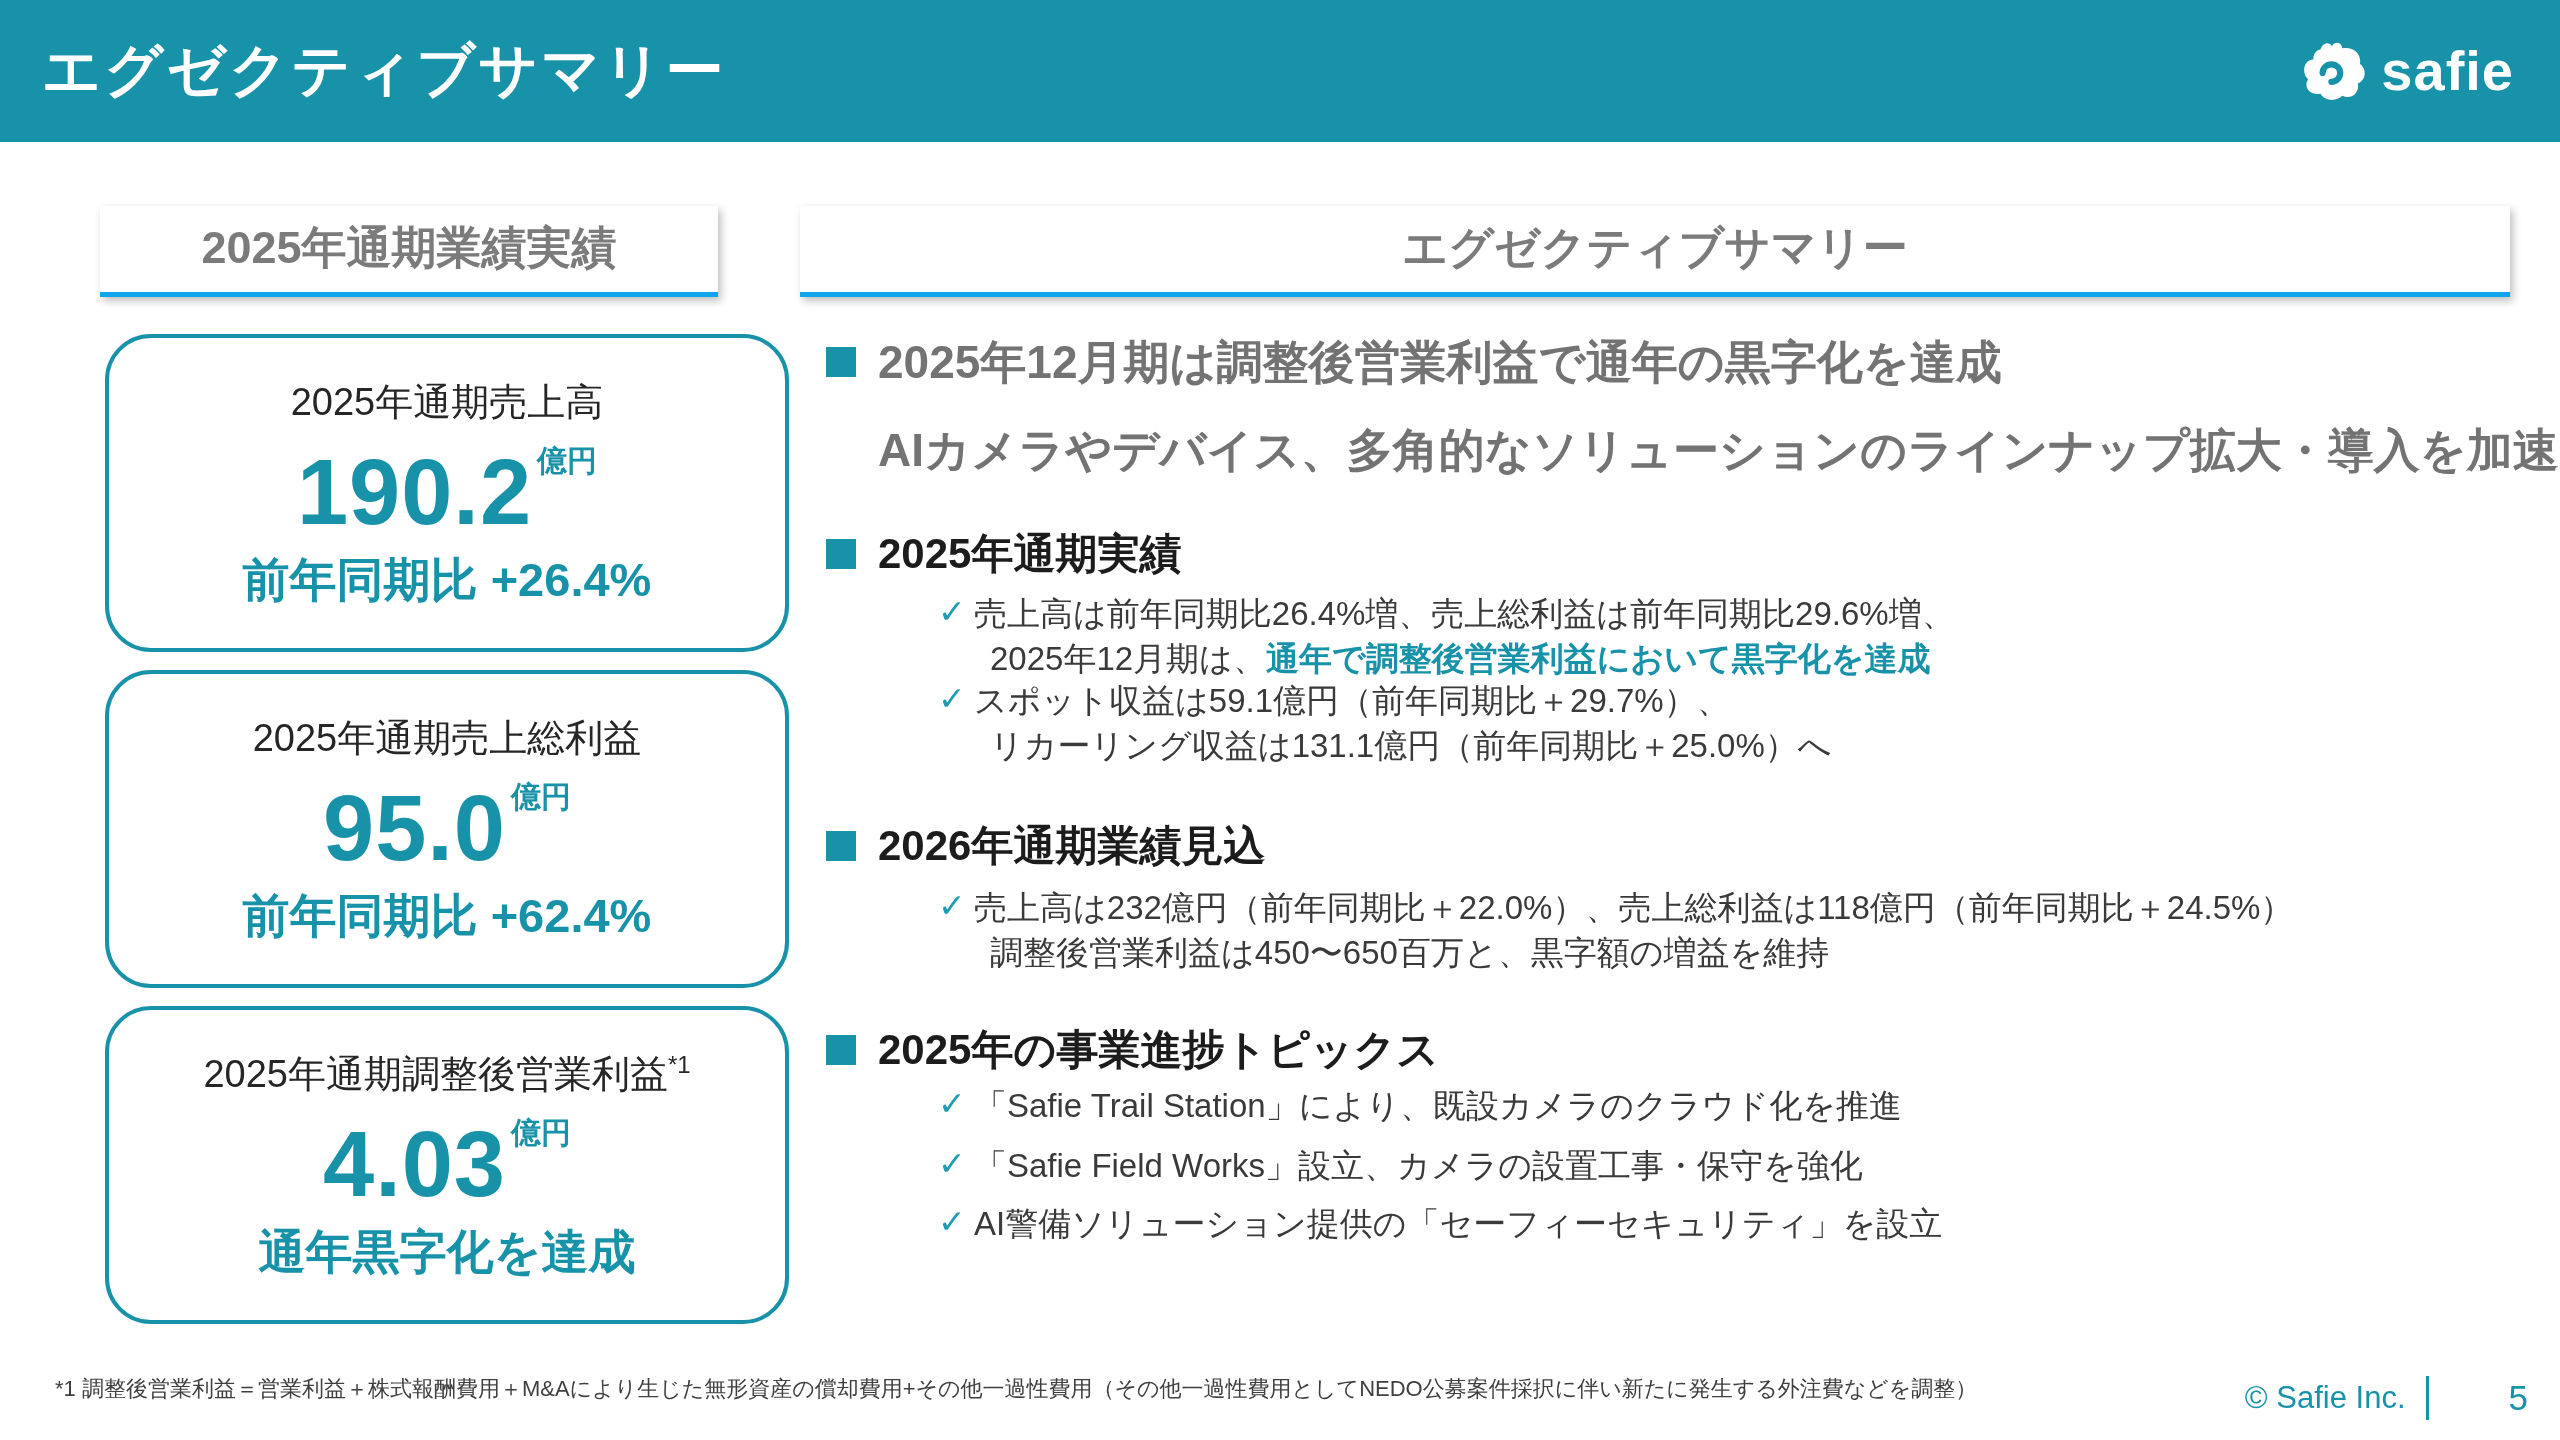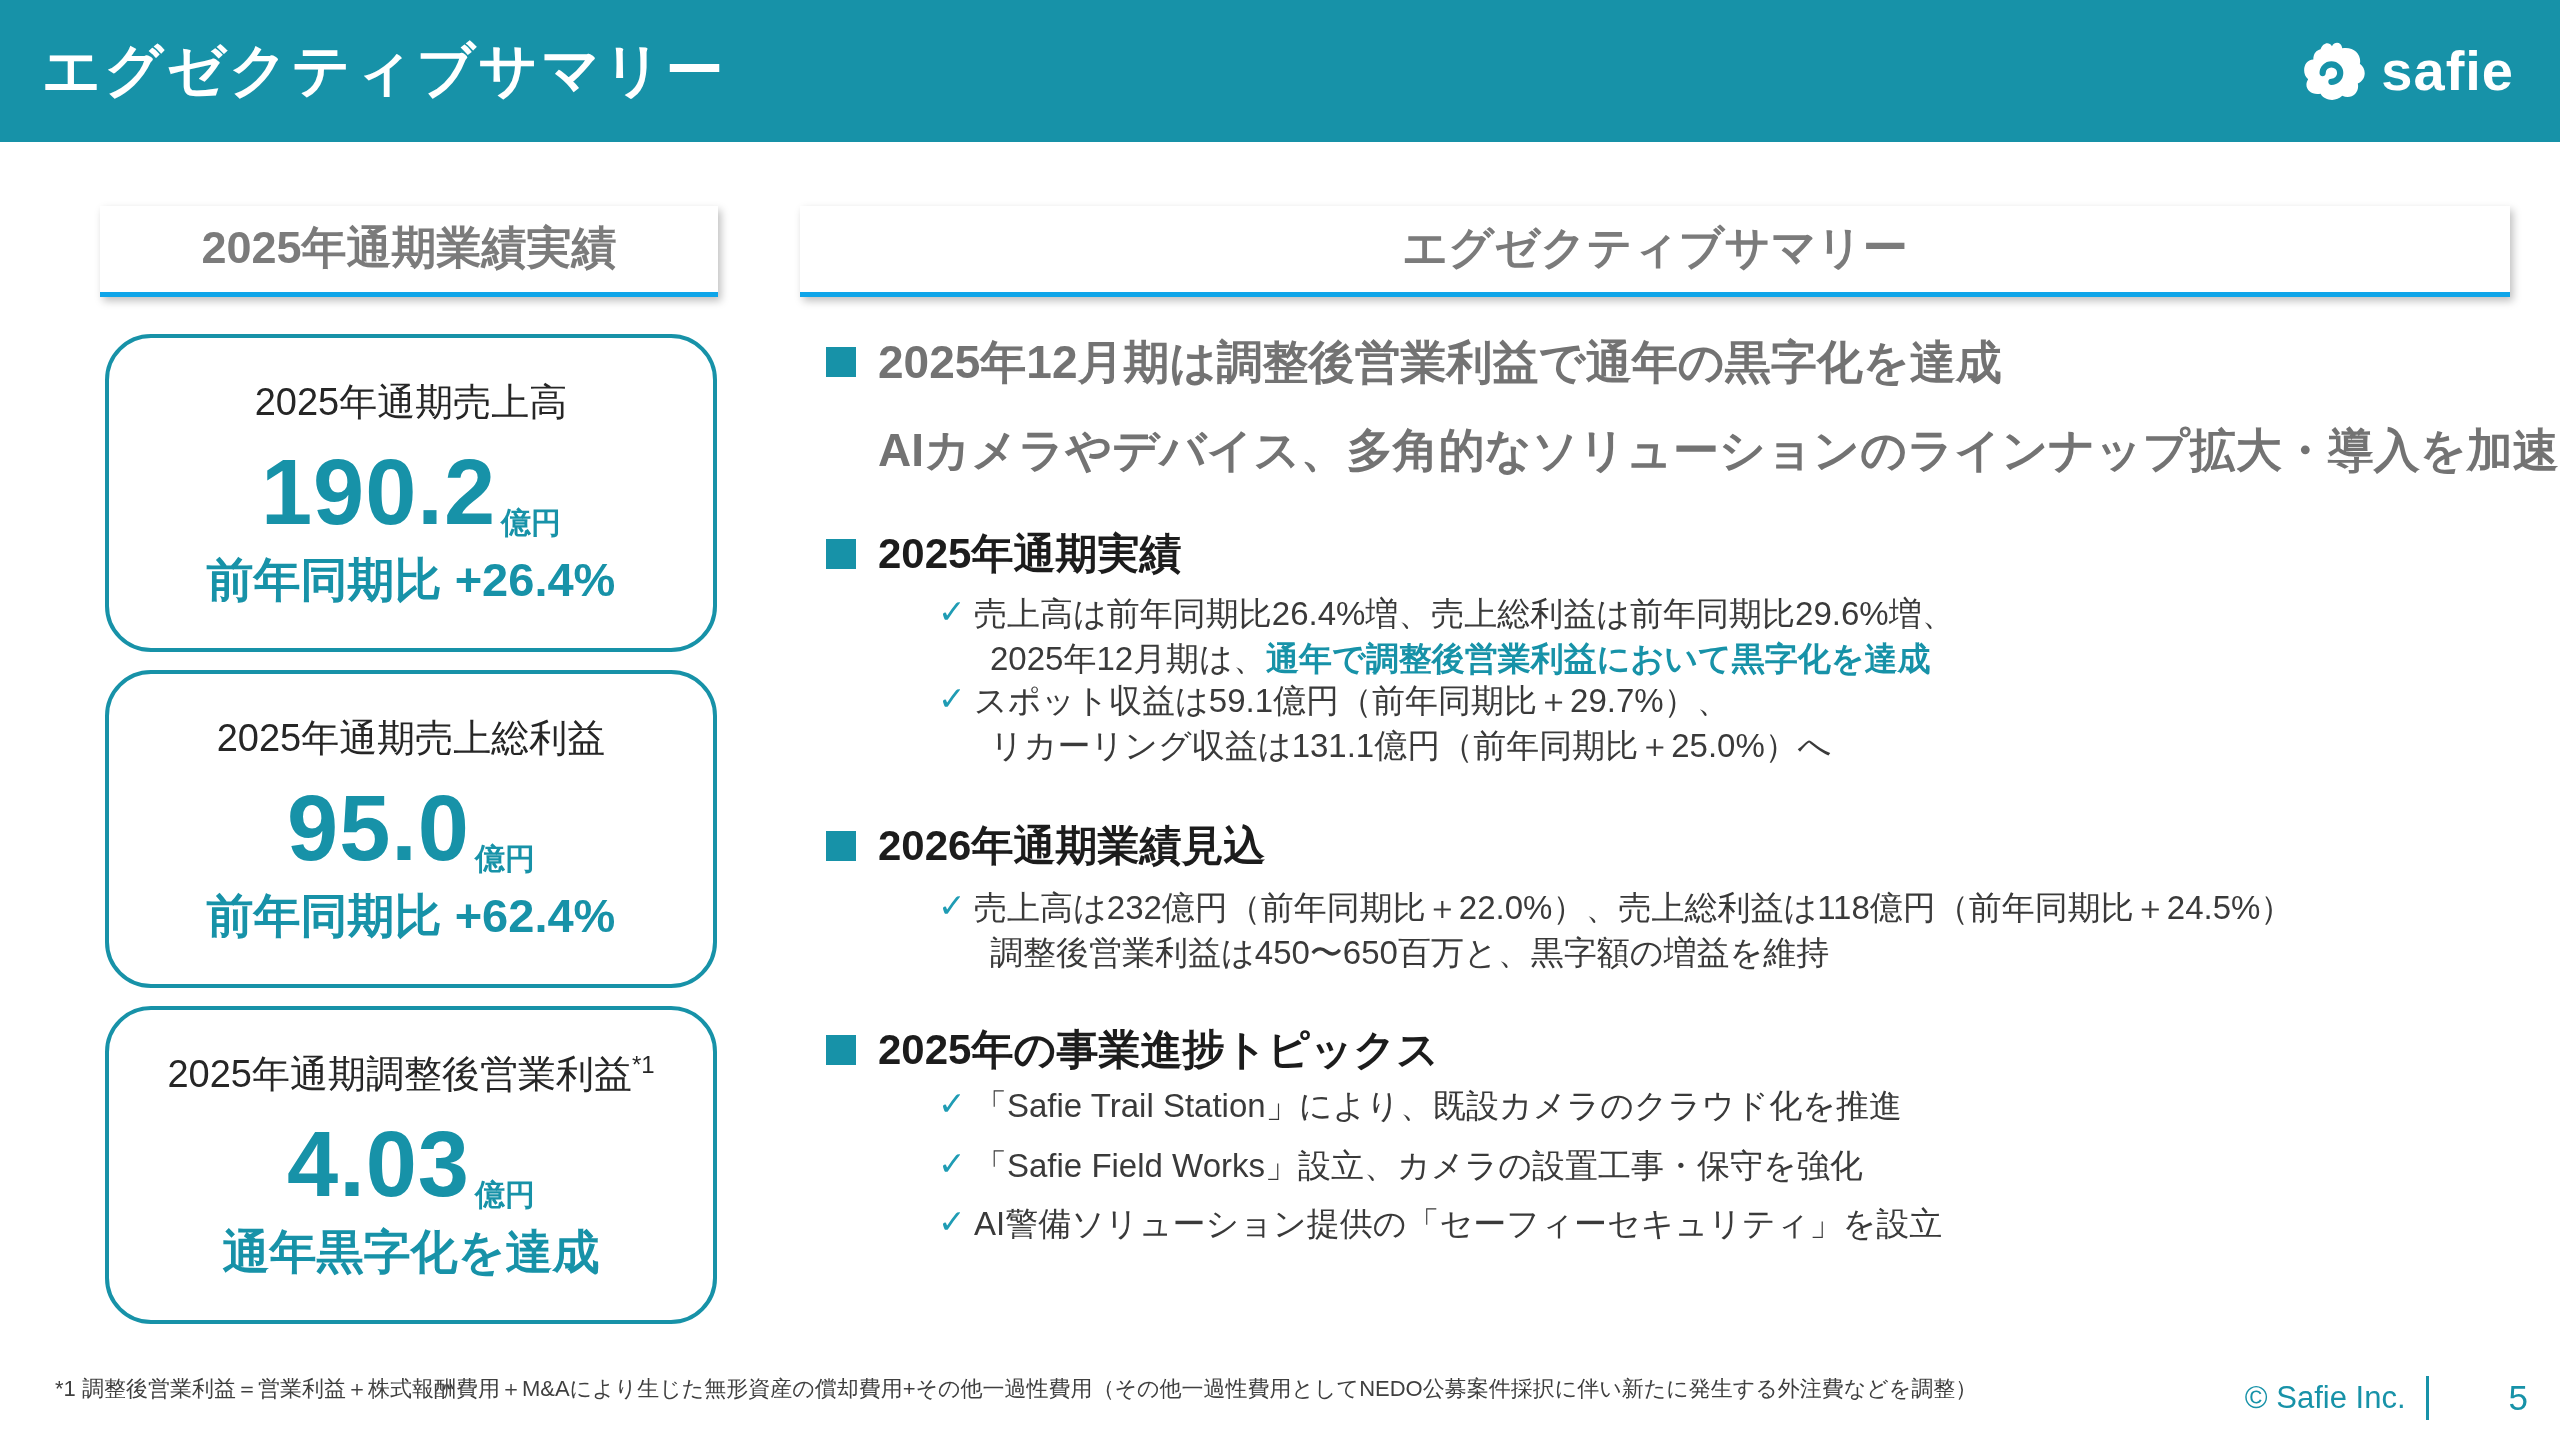--- a/index.html
+++ b/index.html
@@ -18,27 +18,27 @@
   
   .panel-heading{position:absolute;top:206px;box-sizing:border-box;text-align:center;
                  font-weight:700;color:#7b7b7b;background:#ffffff;
                  border-bottom:5px solid #0ea5e9;
                  box-shadow:3px 4px 8px rgba(0,0,0,0.25);
                  padding:12px 0 14px;}
   .left-heading{left:100px;width:618px;font-size:45px;}
   .right-heading{left:800px;width:1710px;font-size:45px;}
 
   
-  .kpi-card{position:absolute;left:105px;width:612px;height:318px;background:#ffffff;
+  .kpi-card{position:absolute;left:105px;width:684px;height:318px;background:#ffffff;
             border:4px solid #1792a8;border-radius:46px;box-sizing:border-box;
             display:flex;flex-direction:column;align-items:center;justify-content:center;}
   .card-1{top:334px}.card-2{top:670px}.card-3{top:1006px}
   .kpi-title{font-size:38px;color:#262626;line-height:1.1;}
   .kpi-sup{font-size:24px;}
-  .kpi-value{color:#1792a8;font-weight:700;line-height:1;display:flex;align-items:flex-end;margin-top:22px;}
+  .kpi-value{color:#1792a8;font-weight:700;line-height:1;display:flex;align-items:flex-start;margin-top:22px;}
   .kpi-num{font-size:92px;letter-spacing:1px;}
   .kpi-unit{font-size:30px;padding-left:5px;}
   .kpi-sub{color:#1792a8;font-weight:700;font-size:47px;margin-top:16px;line-height:1.1;}
 
   
   .sq{display:inline-block;width:30px;height:30px;background:#1792a8;margin-right:22px;flex:none;}
   .lead-line{position:absolute;color:#737373;font-weight:700;font-size:46px;
              display:flex;align-items:center;white-space:nowrap;line-height:1.15;}
   .lead-1{left:826px;top:336px;}
   .lead-2{left:878px;top:424px;}

